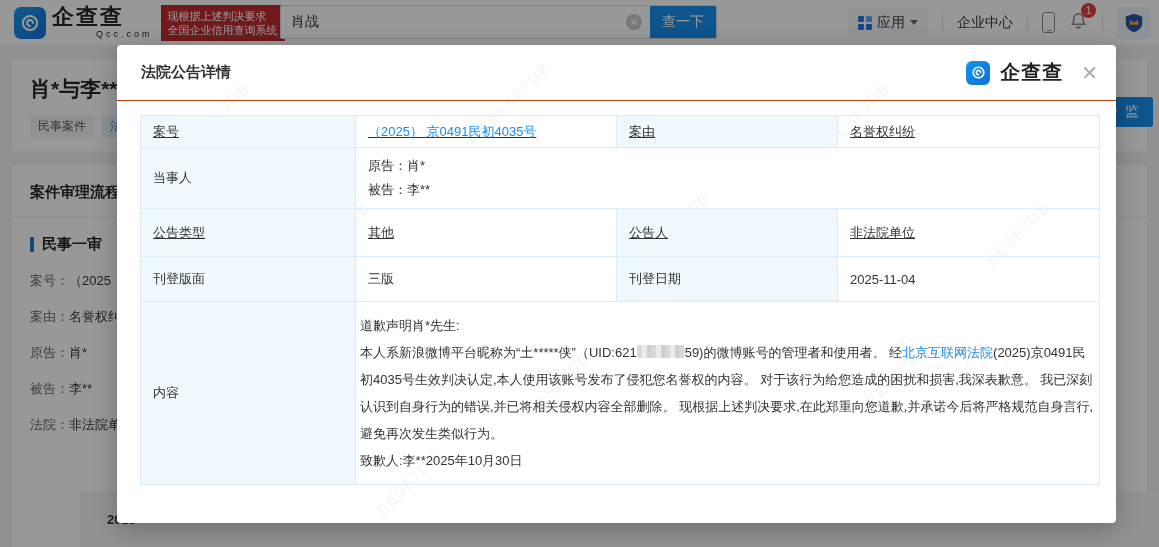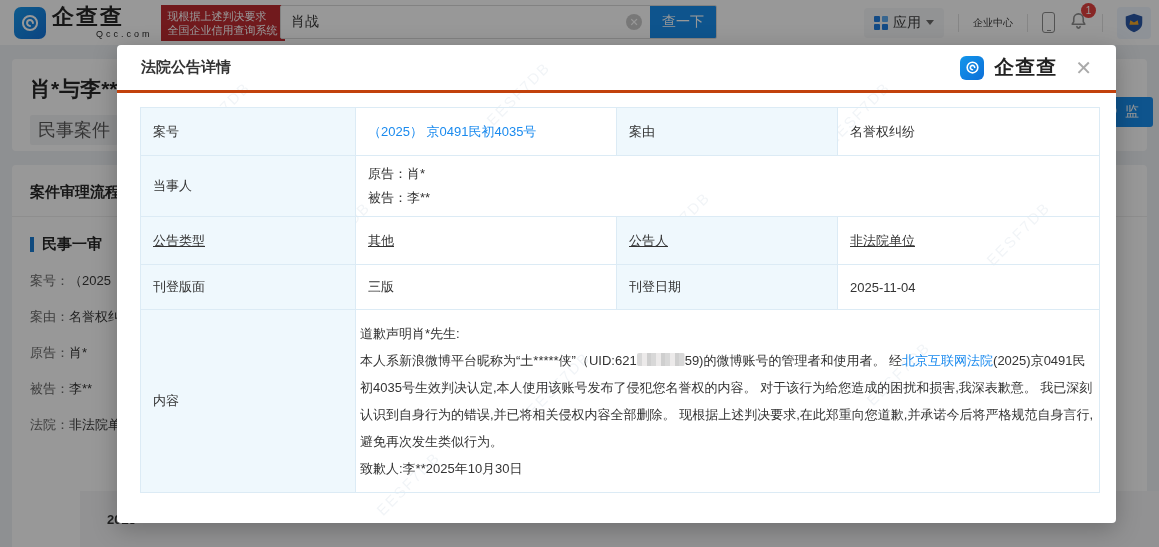--- a/index.html
+++ b/index.html
@@ -18,34 +18,34 @@
   .searchbar { position:absolute; left:280px; top:5px; width:437px; height:34px; display:flex; border:1px solid #d9d9d9; border-radius:2px; overflow:hidden; background:#fff; }
   .searchbar input { flex:1; border:none; outline:none; padding:0 10px; font-size:14px; color:#333; font-family:inherit; }
   .clear-icon { width:16px; height:16px; border-radius:50%; background:#c9c9c9; color:#fff; font-size:11px; line-height:16px; text-align:center; align-self:center; margin-right:8px; cursor:pointer; }
   .search-btn { width:66px; background:#128bed; color:#fff; border:none; font-size:14px; cursor:pointer; font-family:inherit; }
   .top-nav { position:absolute; right:8px; top:0; height:45px; display:flex; align-items:center; gap:14px; }
   .apps-chip { display:flex; align-items:center; gap:5px; background:#f4f6f8; border-radius:4px; padding:6px 10px; font-size:14px; color:#333; cursor:pointer; }
   .grid-icon { width:14px; height:14px; display:grid; grid-template-columns:6px 6px; grid-template-rows:6px 6px; gap:2px; }
   .grid-icon i { background:#1a7be0; border-radius:1px; }
   .grid-icon i:nth-child(2){ background:#5aa9f0; }
   .caret-down { width:0; height:0; border-left:4px solid transparent; border-right:4px solid transparent; border-top:5px solid #666; }
-  .nav-link { font-size:10px; color:#333; cursor:pointer; }
+  .nav-link { font-size:14px; color:#333; cursor:pointer; }
   .vbar { width:1px; height:18px; background:#e0e0e0; }
   .phone-icon { width:13px; height:21px; border:1.5px solid #888; border-radius:3px; position:relative; cursor:pointer; }
   .phone-icon:after { content:""; position:absolute; bottom:1px; left:50%; transform:translateX(-50%); width:4px; height:1.5px; background:#888; }
   .bell-wrap { position:relative; cursor:pointer; }
   .badge { position:absolute; top:-8px; right:-8px; min-width:15px; height:15px; border-radius:8px; background:#e23c39; color:#fff; font-size:10px; line-height:15px; text-align:center; padding:0 3px; }
   .vip-chip { display:flex; align-items:center; background:#eef5fd; border-radius:4px; padding:5px 6px; cursor:pointer; }
 
   .page-body { position:absolute; top:45px; left:0; width:1159px; height:502px; background:#eef1f4; z-index:1; }
   .card { background:#fff; border-radius:4px; position:absolute; }
   .card1 { left:12px; top:14px; width:1135px; height:92px; padding:16px 18px; }
   .case-title { font-size:21px; font-weight:bold; color:#222; }
   .tag-row { display:flex; gap:8px; margin-top:12px; }
-  .tag { font-size:18px; padding:3px 8px; border-radius:2px; }
+  .tag { font-size:12px; padding:3px 8px; border-radius:2px; }
   .tag-gray { background:#f2f3f5; color:#555; }
   .tag-blue { background:#e8f4fe; color:#128bed; }
   .monitor-btn { position:absolute; right:-6px; top:38px; height:30px; background:#128bed; color:#fff; border:none; border-radius:3px; font-size:14px; display:flex; align-items:center; gap:5px; padding:0 14px; cursor:pointer; font-family:inherit; }
   .card2 { left:12px; top:120px; width:1135px; height:400px; padding:18px; }
   .sec-title { font-size:15px; font-weight:bold; color:#222; }
   .sec-divider { height:1px; background:#eee; margin:14px -18px 0 -18px; }
   .stage-row { display:flex; align-items:center; margin-top:18px; }
   .stage-bar { width:4px; height:15px; background:#1479d2; margin-right:8px; }
   .stage-title { font-size:15px; font-weight:bold; color:#222; }
   .bg-field { font-size:13px; color:#333; margin-top:18px; display:flex; }
@@ -57,33 +57,33 @@
   .dim { position:absolute; inset:0; background:rgba(10,10,10,0.42); z-index:5; }
 
   
   .modal { position:absolute; left:117px; top:45px; width:999px; height:478px; background:#fff; border-radius:4px; box-shadow:0 6px 24px rgba(0,0,0,0.25); z-index:10; overflow:hidden; }
   .wm { position:absolute; font-size:15px; color:rgba(60,100,140,0.07); transform:rotate(-45deg); letter-spacing:2px; pointer-events:none; }
   .wm:nth-of-type(1){ left:60px; top:60px; } .wm:nth-of-type(2){ left:360px; top:40px; }
   .wm:nth-of-type(3){ left:700px; top:60px; } .wm:nth-of-type(4){ left:180px; top:180px; }
   .wm:nth-of-type(5){ left:520px; top:170px; } .wm:nth-of-type(6){ left:860px; top:180px; }
   .wm:nth-of-type(7){ left:60px; top:320px; } .wm:nth-of-type(8){ left:400px; top:330px; }
   .wm:nth-of-type(9){ left:740px; top:320px; } .wm:nth-of-type(10){ left:250px; top:430px; }
-  .modal-head { height:48px; display:flex; align-items:center; justify-content:space-between; padding:0 24px 0 24px; border-bottom:3px solid #c2410c; position:relative; z-index:2; }
+  .modal-head { height:56px; display:flex; align-items:center; justify-content:space-between; padding:0 18px 0 24px; border-bottom:1px solid #c2410c; position:relative; z-index:2; }
   .modal-title { font-size:15px; font-weight:bold; color:#333; }
   .mh-right { display:flex; align-items:center; gap:10px; }
   .m-logo-icon { width:24px; height:24px; border-radius:6px; background:linear-gradient(135deg,#1296eb,#0d6fd8); color:#fff; display:flex; align-items:center; justify-content:center; font-size:15px; font-weight:bold; }
   .m-logo-text { font-size:20px; font-weight:bold; color:#222; letter-spacing:1px; }
   .m-close { font-size:20px; color:#aaa; margin-left:8px; cursor:pointer; line-height:1; }
 
   .modal-body { padding:14px 16px 0 23px; position:relative; z-index:2; }
   table.detail { width:100%; border-collapse:collapse; font-size:13px; table-layout:fixed; }
   table.detail td { border:1px solid #dcebf5; padding:6px 12px; vertical-align:middle; color:#333; }
   td.lbl { background:#eff8fd; width:215px; }
   td.lbl2 { background:#eff8fd; width:221px; }
-  tr.r1 td { height:48px; }
+  tr.r1 td { height:32px;text-decoration:underline; }
   tr.r3 td { height:48px;text-decoration:underline; }
   tr.r4 td { height:45px; }
   .link { color:#1a8aee; cursor:pointer; text-decoration:none; }
   .party-line { line-height:24px; }
   .content-cell { padding:10px 4px !important; line-height:27px; }
   .blur-box { display:inline-block; width:48px; height:13px; border-radius:2px; vertical-align:-1px; background:repeating-linear-gradient(90deg,#d8d8d8 0 5px,#eceaea 5px 10px,#cfcfcf 10px 14px); }
 </style>
 </head>
 <body>
 

